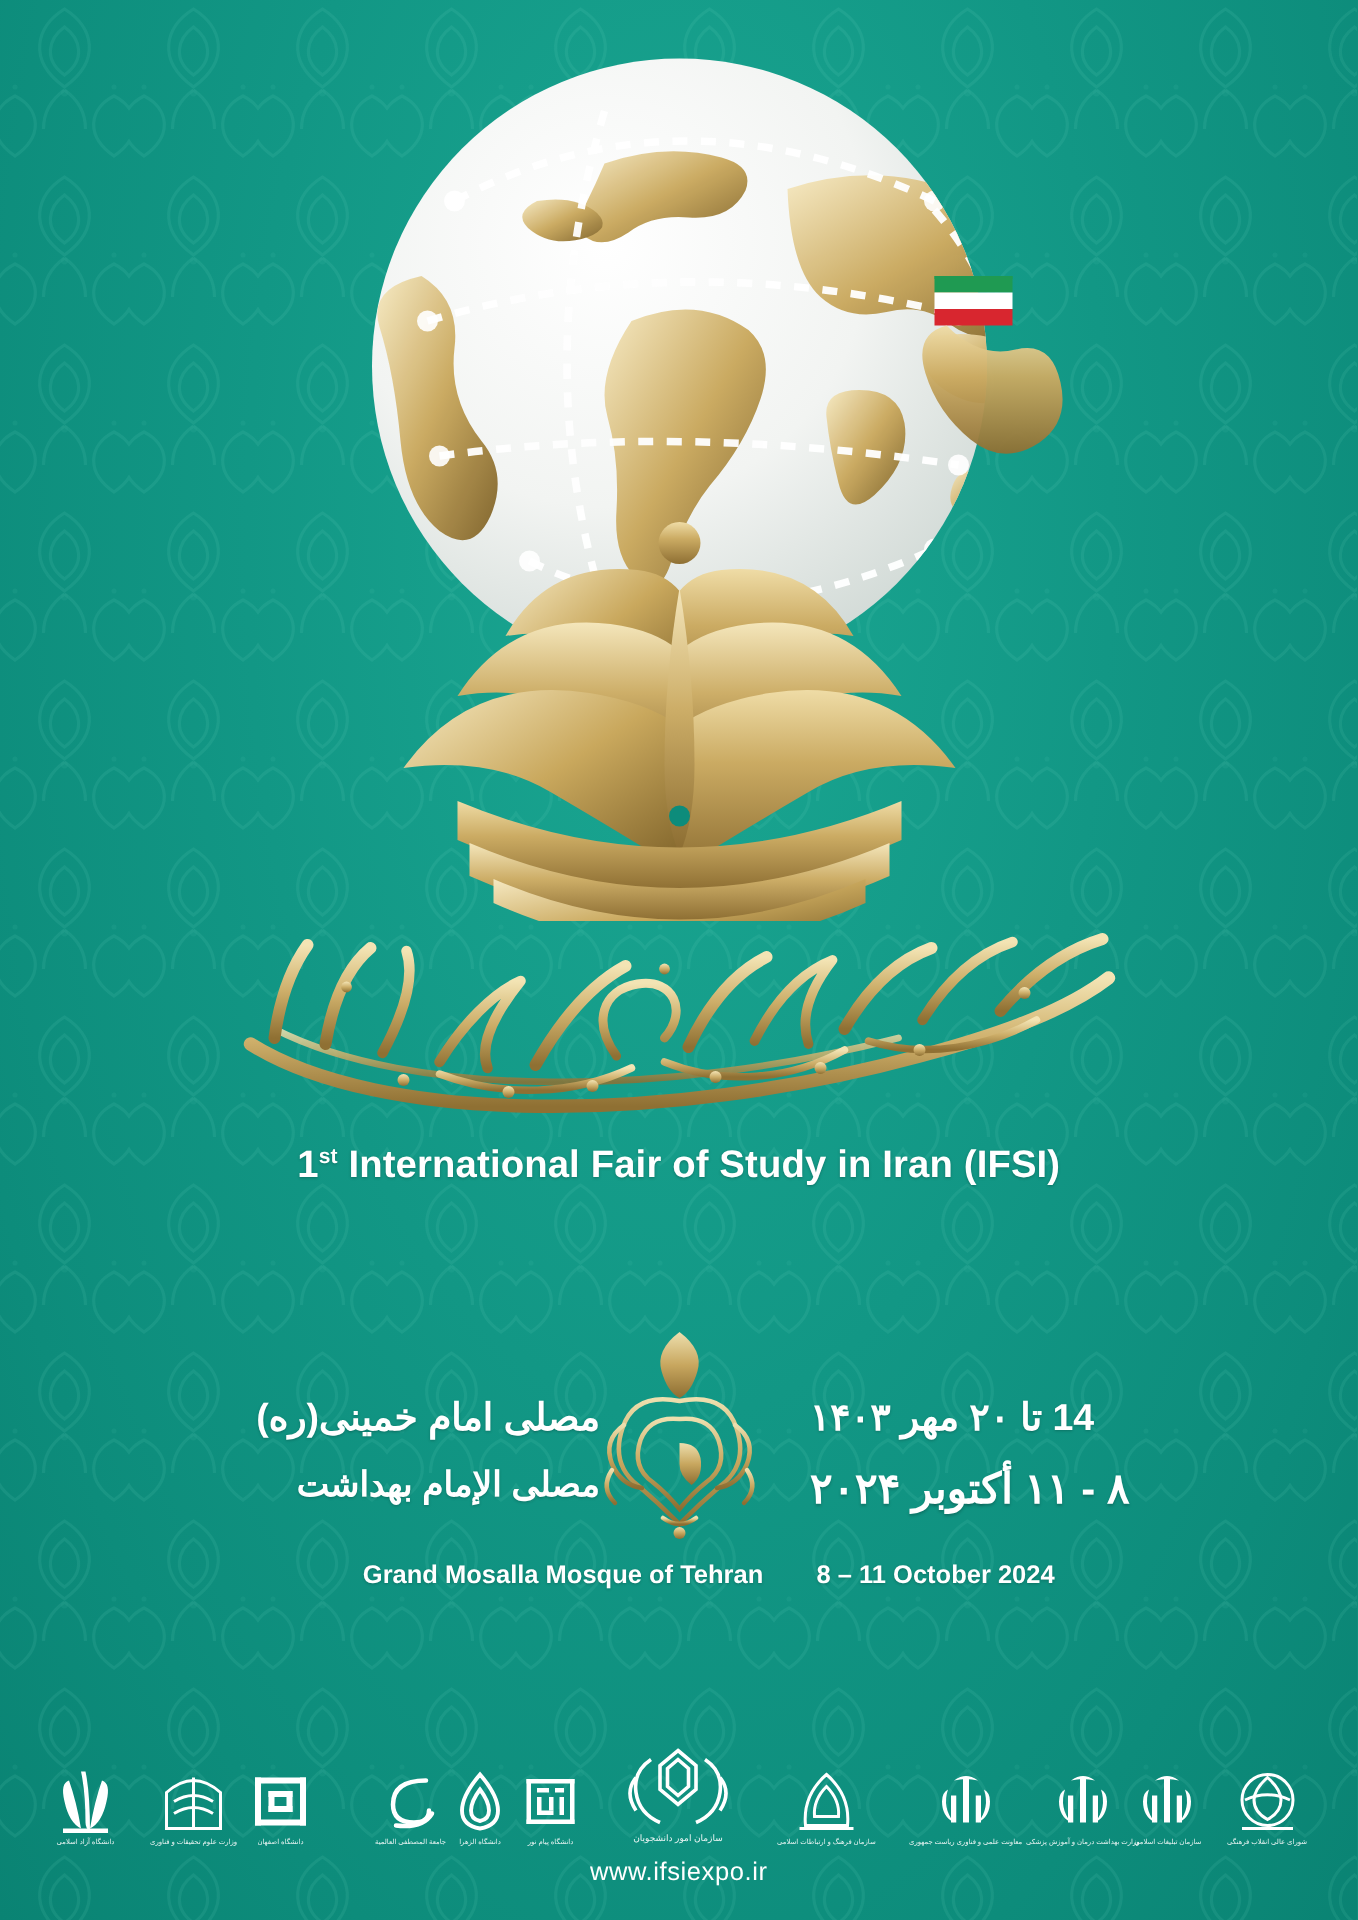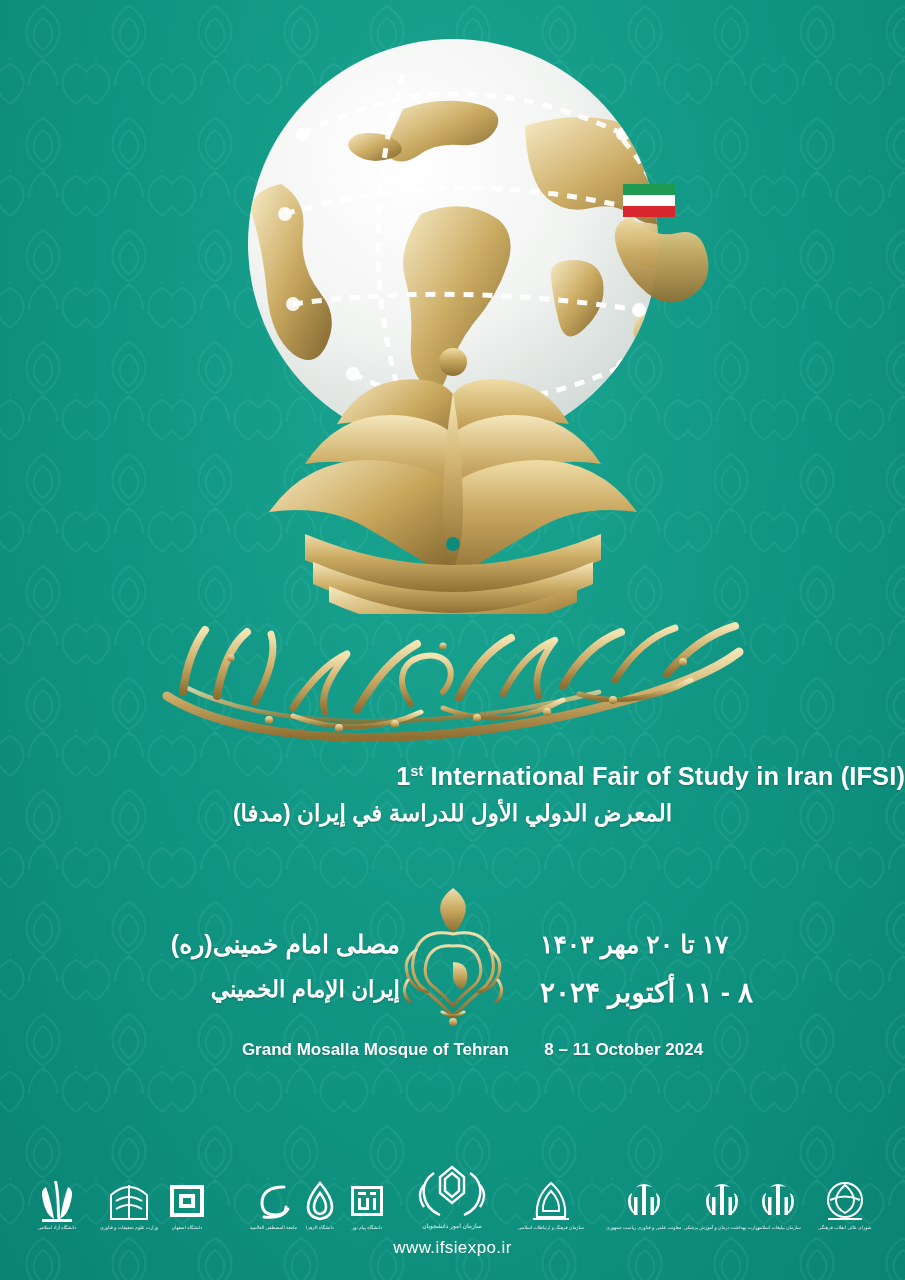--- a/index.html
+++ b/index.html
@@ -51,21 +51,21 @@
     width: 620px;
     height: 160px;
   }
 
   
   .title-en {
     position: absolute;
     top: 762px;
     left: 0;
     width: 100%;
-    text-align: right;
+    text-align: center;
     color: #ffffff;
     font-size: 25.5px;
     font-weight: bold;
     letter-spacing: 0.1px;
     text-shadow: 0 1px 2px rgba(0,0,0,0.25);
   }
   .title-en sup {
     font-size: 14px;
     vertical-align: super;
     font-weight: bold;
@@ -347,21 +347,20 @@
         <circle cx="88" cy="58" r="3.6"></circle>
         <circle cx="300" cy="46" r="3.6"></circle>
       </g>
     </g>
   </svg>
 
   <div class="title-en">
     <span>1</span><sup>st</sup><span> International Fair of Study in Iran (IFSI)</span>
   </div>
 
-  <div class="title-ar">المعرض الدولي الأول للدراسة في إيران (مدفا)</div>
 
   <svg class="ornament" viewBox="0 0 118 152" aria-hidden="true">
     <defs>
       <linearGradient id="ornG" x1="0" y1="0" x2="0" y2="1">
         <stop offset="0%" stop-color="#eddfae"></stop>
         <stop offset="50%" stop-color="#c8a75f"></stop>
         <stop offset="100%" stop-color="#8d6e32"></stop>
       </linearGradient>
     </defs>
     <g stroke="url(#ornG)" fill="none" stroke-width="3" stroke-linecap="round">
@@ -372,22 +371,22 @@
       <path d="M22 66 q-14 10 -8 26 q6 14 20 16"></path>
       <path d="M96 66 q14 10 8 26 q-6 14 -20 16"></path>
       <path d="M14 96 q-8 12 2 22 M104 96 q8 12 -2 22"></path>
       <circle cx="59" cy="138" r="4" fill="url(#ornG)" stroke="none"></circle>
       <path d="M48 128 q11 8 22 0"></path>
     </g>
   </svg>
 
   <div class="info">
     <div class="venue-fa">مصلی امام خمینی(ره)</div>
-    <div class="venue-ar">إيران الإمام الخميني</div>
-    <div class="date-fa">۱۷ تا ۲۰ مهر ۱۴۰۳</div>
+    <div class="venue-ar">مصلى الإمام بهداشت</div>
+    <div class="date-fa">14 تا ۲۰ مهر ۱۴۰۳</div>
     <div class="date-ar">۸ - ۱۱ أكتوبر ۲۰۲۴</div>
     <div class="bottom-line">
       <span>Grand Mosalla Mosque of Tehran</span>
       <span class="gap"></span>
       <span>8 – 11 October 2024</span>
     </div>
   </div>
 
   <div class="logos">
 

